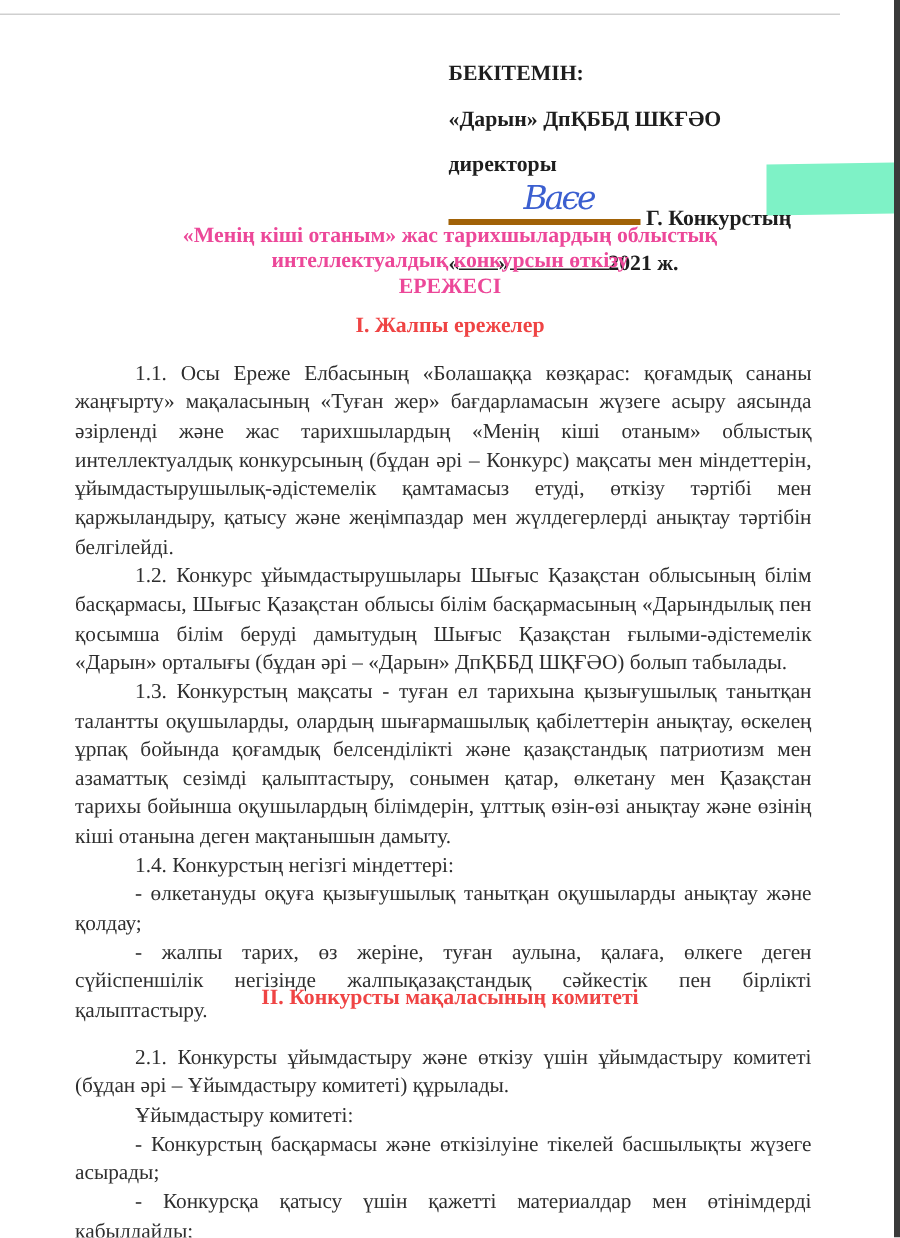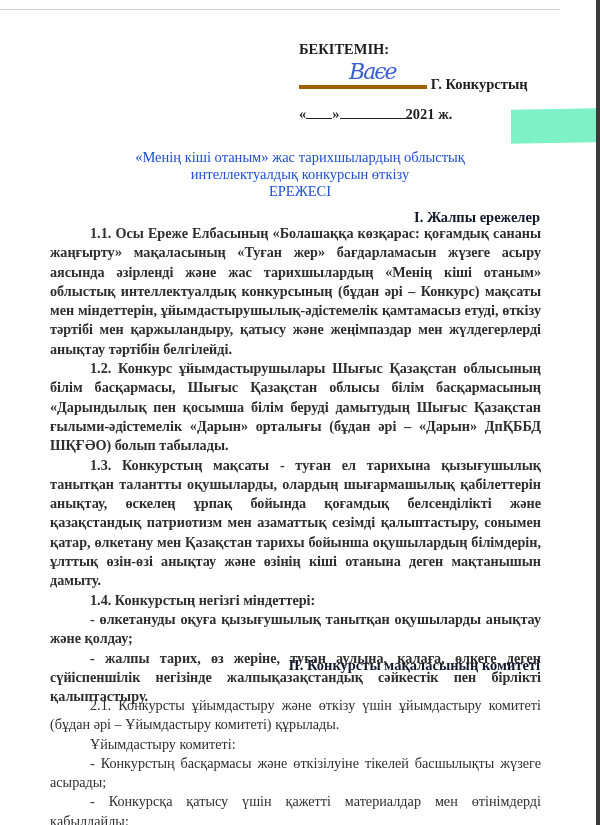--- a/index.html
+++ b/index.html
@@ -32,61 +32,63 @@
   }
   .signature {
     position: absolute; left: 50px; top: -8px;
     font-family: "DejaVu Serif", serif; font-style: italic; font-weight: normal;
     color: #3b5fd0; font-size: 22px; letter-spacing: -2px;
   }
   .blank-short { display: inline-block; width: 26px; border-bottom: 1px solid #222; height: 12px; }
   .blank-long { display: inline-block; width: 66px; border-bottom: 1px solid #222; height: 12px; }
   .title {
     position: absolute; left: 60px; width: 480px; top: 149px;
-    text-align: center; font-weight: normal; font-size: 14.5px; line-height: 17px; color: #1d4ed8;
+    text-align: center; font-weight: bold; font-size: 14.5px; line-height: 17px; color: #ec4899;
   }
   .section-head {
-    position: absolute; left: 60px; width: 480px; text-align: right;
-    font-weight: bold; font-size: 14.5px; color: #0f172a;
+    position: absolute; left: 60px; width: 480px; text-align: center;
+    font-weight: bold; font-size: 14.5px; color: #ef4444;
   }
   .body {
     position: absolute; left: 50px; width: 491px;
     font-size: 14.2px; line-height: 19.3px; text-align: justify; color: #2e2e2e;
   }
   .body p { margin: 0; text-indent: 40px; }
 </style>
 </head>
 <body>
 
 <div class="top-rule"></div>
 <div class="right-edge"></div>
 <div class="green-patch"></div>
 
 <div class="approval">
   <div class="line">БЕКІТЕМІН:</div>
+  <div class="line">«Дарын» ДпҚББД ШКҒӘО</div>
+  <div class="line">директоры</div>
   <div class="line">
     <span class="sig-line">
       <span class="signature">Ваєe</span>
     </span>
     <span>Г. Конкурстың</span>
   </div>
   <div class="line">
     <span>«</span><span class="blank-short"></span><span>»</span><span class="blank-long"></span><span>2021 ж.</span>
   </div>
 </div>
 
 <div class="title">
   <div>«Менің кіші отаным» жас тарихшылардың облыстық</div>
   <div>интеллектуалдық конкурсын өткізу</div>
   <div>ЕРЕЖЕСІ</div>
 </div>
 
 <div class="section-head" style="top:209px;">І. Жалпы ережелер</div>
 
-<div class="body" style="top:224px;font-weight:bold;">
+<div class="body" style="top:240px;">
   <p>1.1. Осы Ереже Елбасының «Болашаққа көзқарас: қоғамдық сананы жаңғырту» мақаласының «Туған жер» бағдарламасын жүзеге асыру аясында әзірленді және жас тарихшылардың «Менің кіші отаным» облыстық интеллектуалдық конкурсының (бұдан әрі – Конкурс) мақсаты мен міндеттерін, ұйымдастырушылық-әдістемелік қамтамасыз етуді, өткізу тәртібі мен қаржыландыру, қатысу және жеңімпаздар мен жүлдегерлерді анықтау тәртібін белгілейді.</p>
   <p>1.2. Конкурс ұйымдастырушылары Шығыс Қазақстан облысының білім басқармасы, Шығыс Қазақстан облысы білім басқармасының «Дарындылық пен қосымша білім беруді дамытудың Шығыс Қазақстан ғылыми-әдістемелік «Дарын» орталығы (бұдан әрі – «Дарын» ДпҚББД ШҚҒӘО) болып табылады.</p>
   <p>1.3. Конкурстың мақсаты - туған ел тарихына қызығушылық танытқан талантты оқушыларды, олардың шығармашылық қабілеттерін анықтау, өскелең ұрпақ бойында қоғамдық белсенділікті және қазақстандық патриотизм мен азаматтық сезімді қалыптастыру, сонымен қатар, өлкетану мен Қазақстан тарихы бойынша оқушылардың білімдерін, ұлттық өзін-өзі анықтау және өзінің кіші отанына деген мақтанышын дамыту.</p>
   <p>1.4. Конкурстың негізгі міндеттері:</p>
   <p>- өлкетануды оқуға қызығушылық танытқан оқушыларды анықтау және қолдау;</p>
   <p>- жалпы тарих, өз жеріне, туған аулына, қалаға, өлкеге деген сүйіспеншілік негізінде жалпықазақстандық сәйкестік пен бірлікті қалыптастыру.</p>
 </div>
 
 <div class="section-head" style="top:657px;">ІІ. Конкурсты мақаласының комитеті</div>
 

